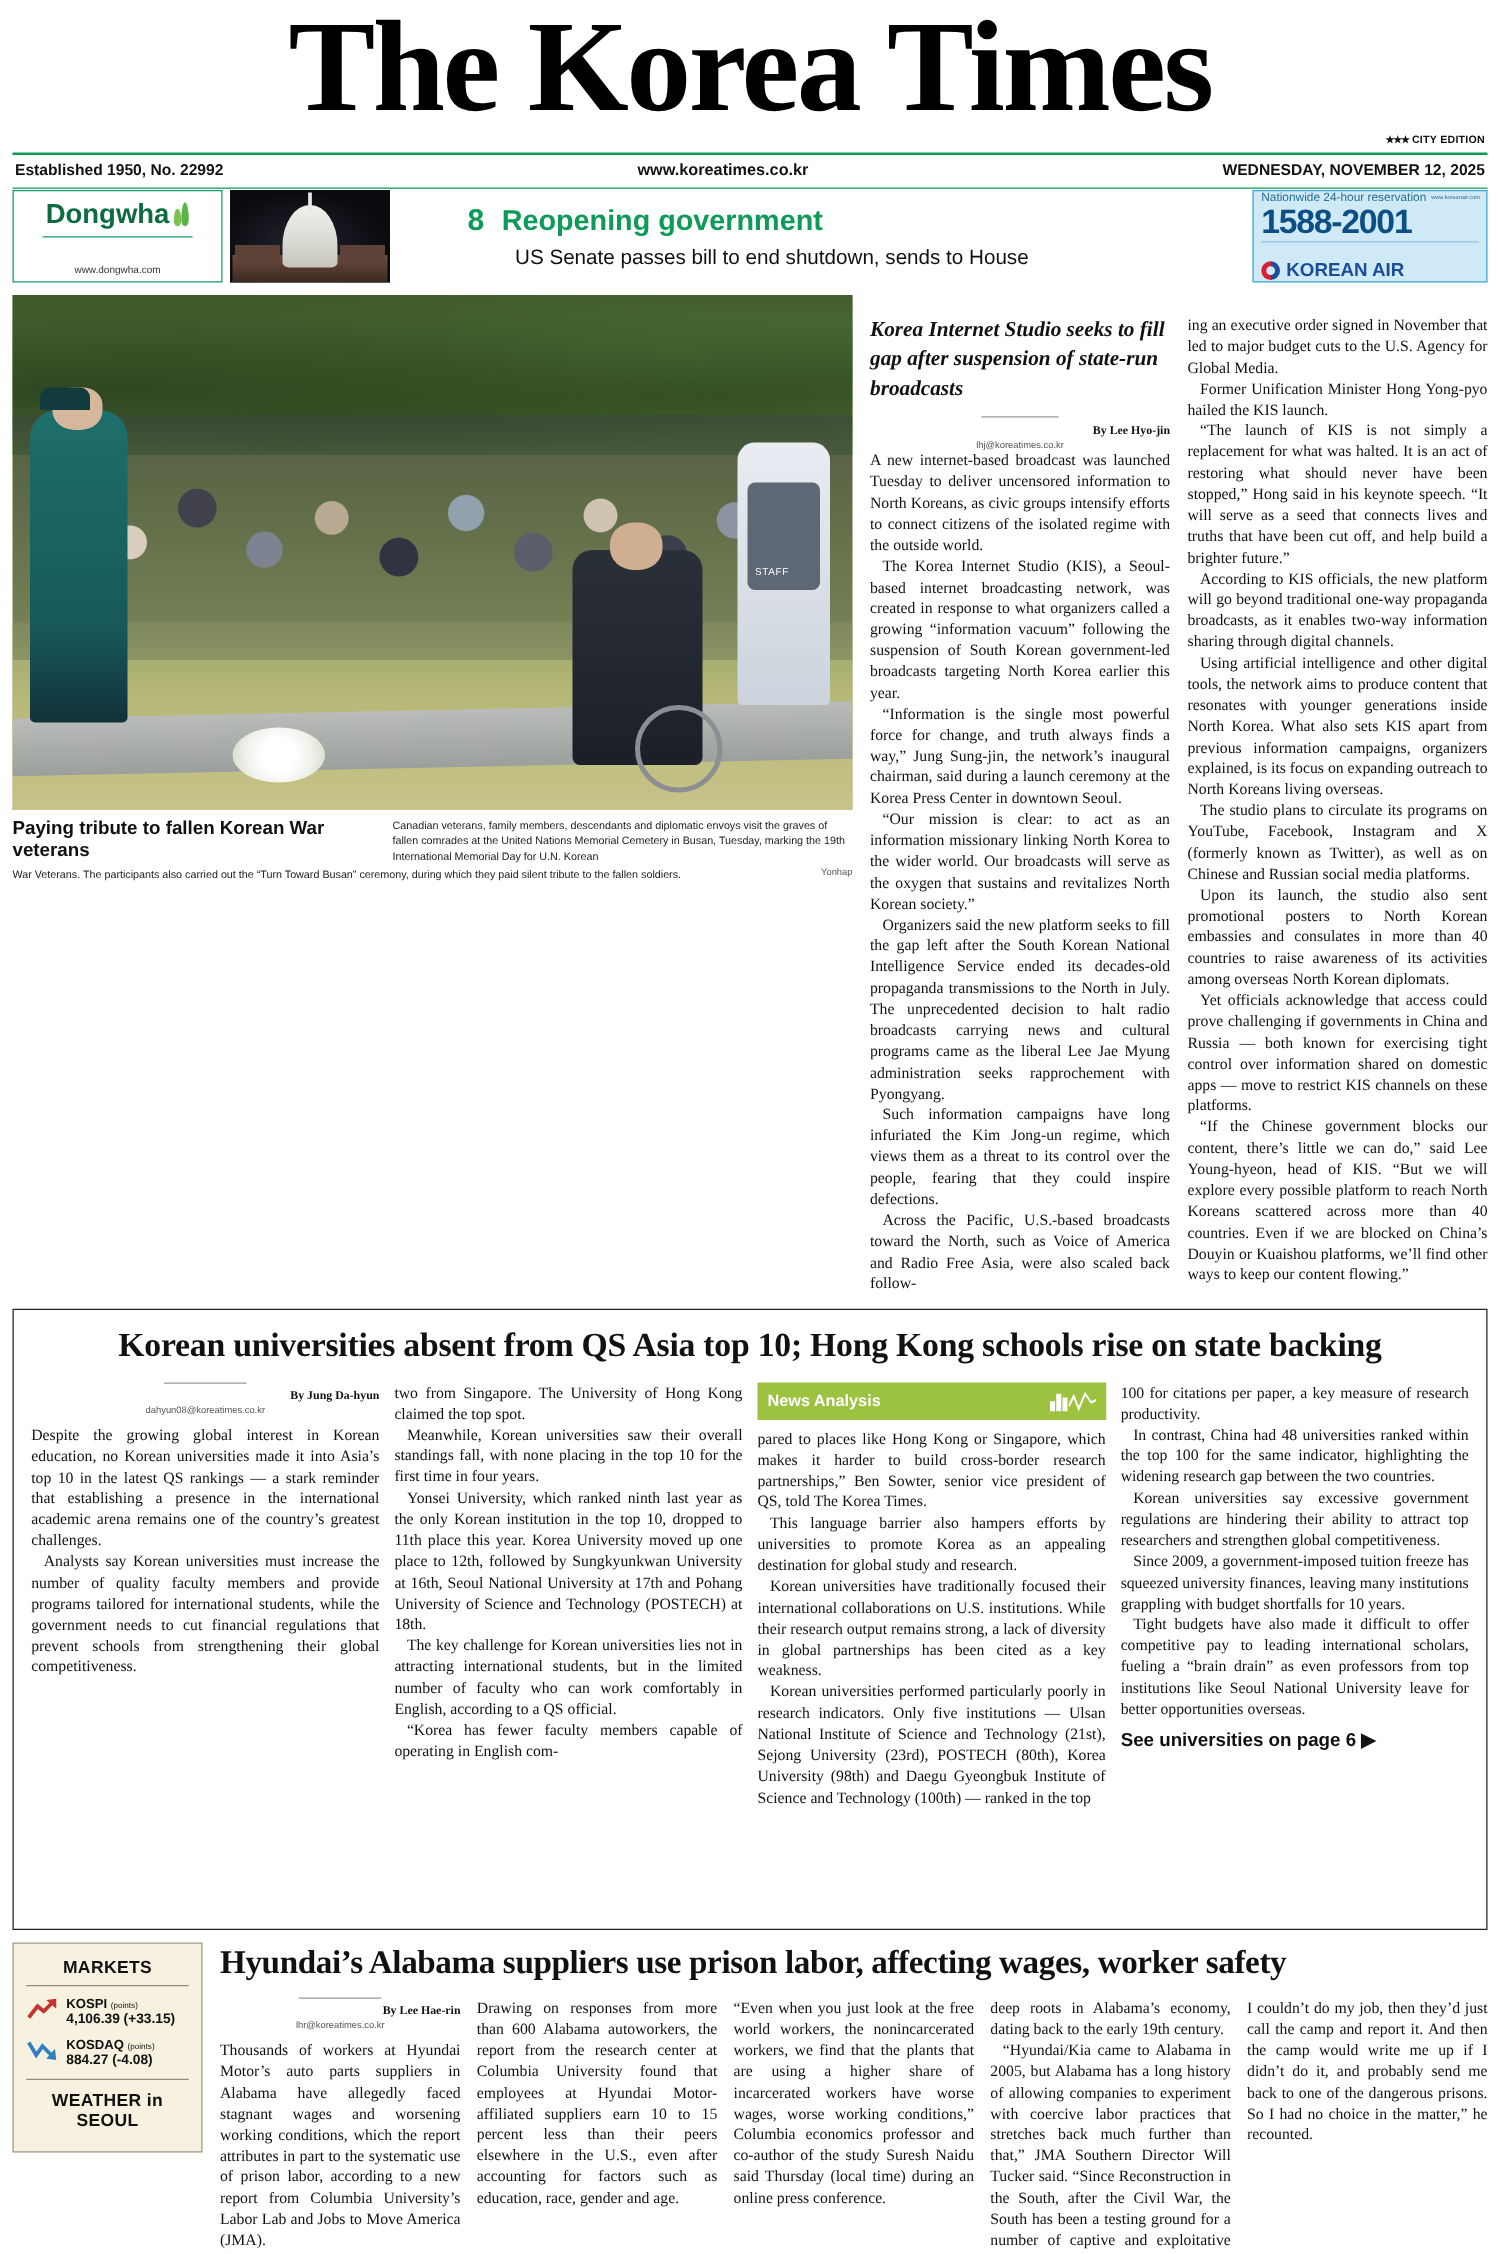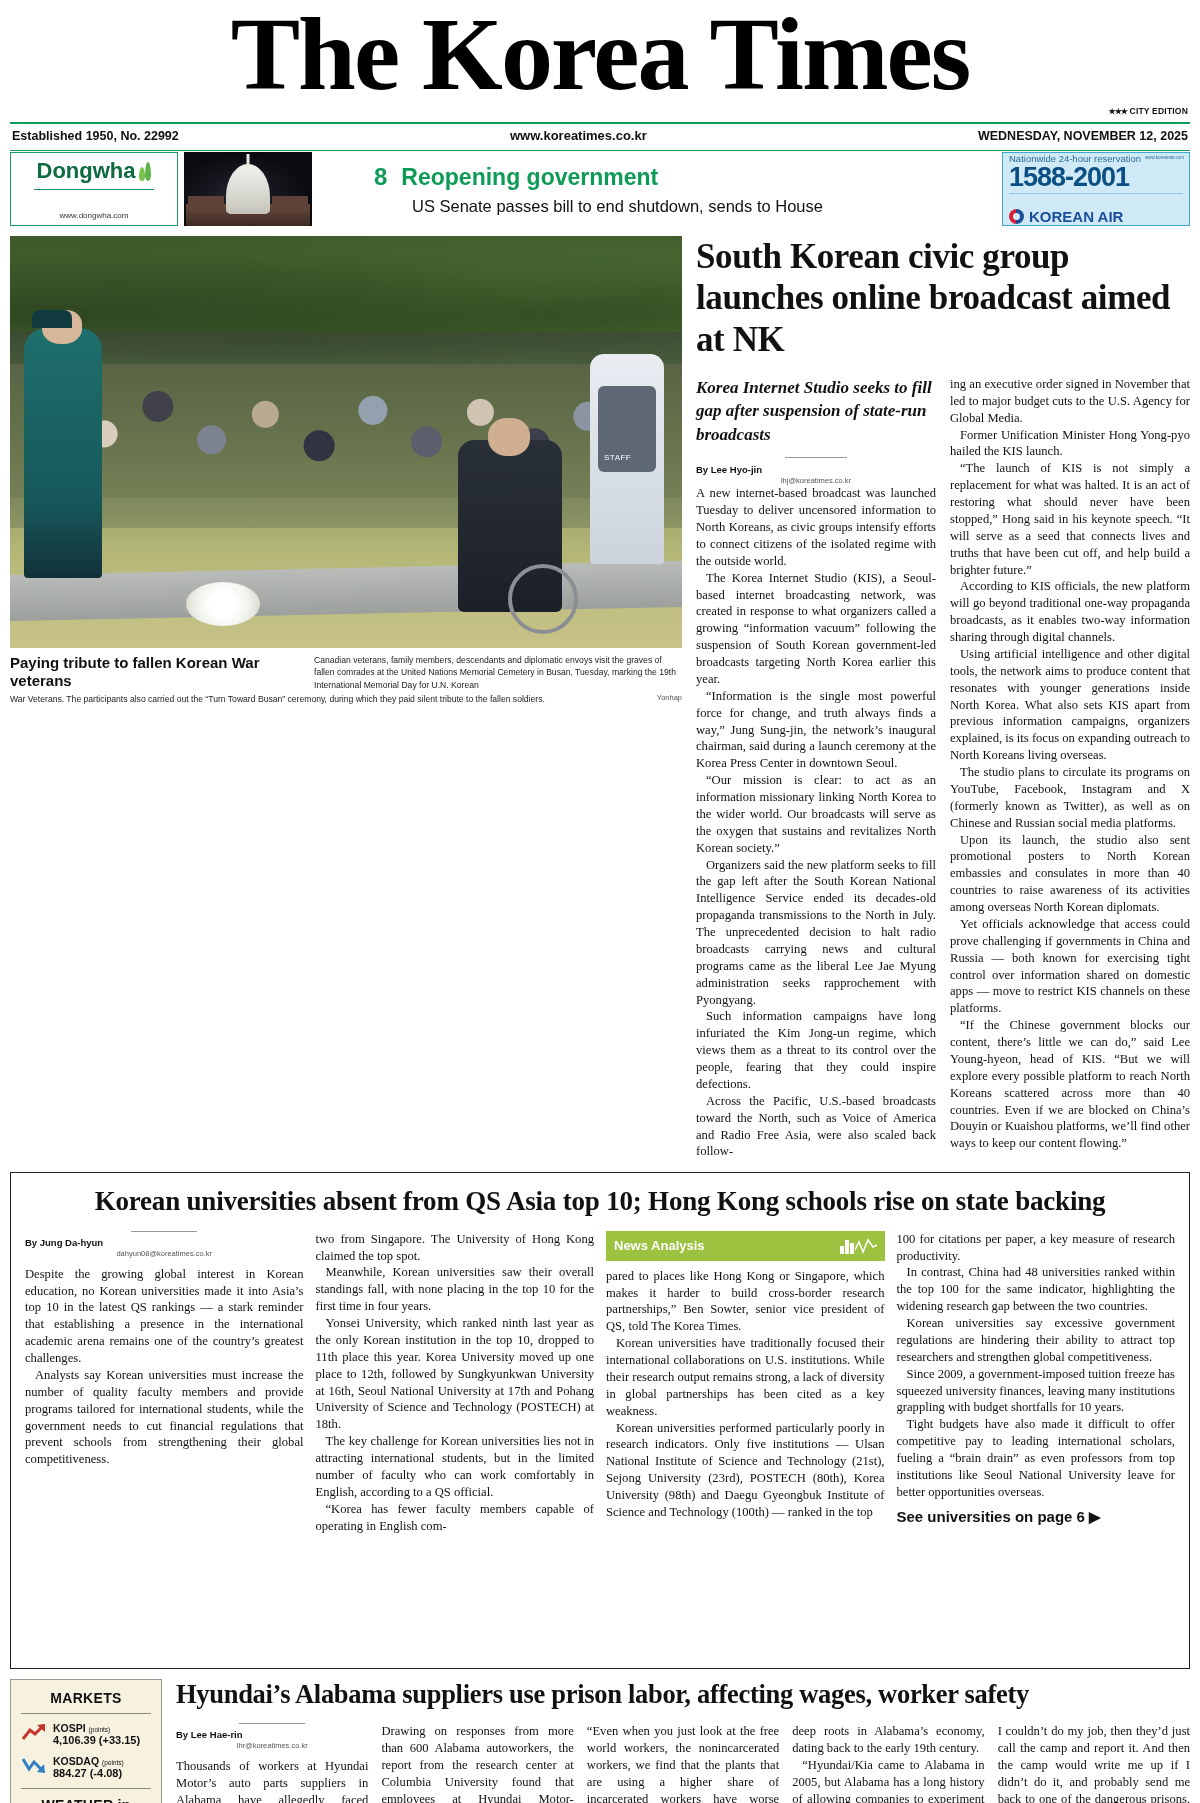--- a/index.html
+++ b/index.html
@@ -228,22 +228,22 @@
   }
   .lead-body { display: flex; gap: 14px; margin-top: 16px; }
   .lead-col { flex: 1; }
   .deck {
     font-family: "Liberation Serif", serif;
     font-style: italic; font-weight: 700; font-size: 17px;
     line-height: 1.38;
   }
   .byline-rule { border-top: 1px solid #999; width: 62px; margin: 11px auto 6px auto; }
   .byline {
-    font-family: Liberation Sans, sans-serif;
-    font-size: 9.5px; font-weight: 700; text-align: left;
+    font-family: Liberation Serif, serif;
+    font-size: 9.5px; font-weight: 700; text-align: right;
   }
   .byline-mail {
     font-family: "Liberation Sans", sans-serif;
     font-size: 7.5px; color: #555; text-align: center; margin-top: 1px;
   }
   .artext {
     font-family: "Liberation Serif", serif;
     font-size: 12.6px; line-height: 1.34; text-align: justify;
     hyphens: auto; -webkit-hyphens: auto;
   }
@@ -393,21 +393,20 @@
         <div class="cap-head">Paying tribute to fallen Korean War veterans</div>
         <div class="cap-body">Canadian veterans, family members, descendants and diplomatic envoys visit the graves of fallen comrades at the United Nations Memorial Cemetery in Busan, Tuesday, marking the 19th International Memorial Day for U.N. Korean</div>
       </div>
       <div class="cap-tail">
         <span class="cap-credit">Yonhap</span>
         <span>War Veterans. The participants also carried out the “Turn Toward Busan” ceremony, during which they paid silent tribute to the fallen soldiers.</span>
       </div>
     </div>
 
     <div class="col-lead">
-      <div class="lead-headline">South Korean civic group launches online broadcast aimed at NK</div>
       <div class="lead-body">
         <div class="lead-col">
           <div class="deck">Korea Internet Studio seeks to fill gap after suspension of state-run broadcasts</div>
           <div class="byline-rule"></div>
           <div class="byline">By Lee Hyo-jin</div>
           <div class="byline-mail">lhj@koreatimes.co.kr</div>
           <div class="artext">
               <p class="noind">A new internet-based broadcast was launched Tuesday to deliver uncensored information to North Koreans, as civic groups intensify efforts to connect citizens of the isolated regime with the outside world.</p>
               <p>The Korea Internet Studio (KIS), a Seoul-based internet broadcasting network, was created in response to what organizers called a growing “information vacuum” following the suspension of South Korean government-led broadcasts targeting North Korea earlier this year.</p>
               <p>“Information is the single most powerful force for change, and truth always finds a way,” Jung Sung-jin, the network’s inaugural chairman, said during a launch ceremony at the Korea Press Center in downtown Seoul.</p>
@@ -462,20 +461,21 @@
             <i class="b1"></i>
               <i class="b2"></i>
               <i class="b3"></i>
             <svg width="22" height="16" viewBox="0 0 22 16">
               <polyline points="0,12 4,4 8,14 13,2 18,9 22,7" fill="none" stroke="#fff" stroke-width="1.6"></polyline>
             </svg>
           </span>
         </div>
         <div class="artext">
             <p class="noind">pared to places like Hong Kong or Singapore, which makes it harder to build cross-border research partnerships,” Ben Sowter, senior vice president of QS, told The Korea Times.</p>
+            <p>This language barrier also hampers efforts by universities to promote Korea as an appealing destination for global study and research.</p>
             <p>Korean universities have traditionally focused their international collaborations on U.S. institutions. While their research output remains strong, a lack of diversity in global partnerships has been cited as a key weakness.</p>
             <p>Korean universities performed particularly poorly in research indicators. Only five institutions — Ulsan National Institute of Science and Technology (21st), Sejong University (23rd), POSTECH (80th), Korea University (98th) and Daegu Gyeongbuk Institute of Science and Technology (100th) — ranked in the top</p>
           </div>
       </div>
       <div class="qs-col">
         <div class="artext">
             <p class="noind">100 for citations per paper, a key measure of research productivity.</p>
             <p>In contrast, China had 48 universities ranked within the top 100 for the same indicator, highlighting the widening research gap between the two countries.</p>
             <p>Korean universities say excessive government regulations are hindering their ability to attract top researchers and strengthen global competitiveness.</p>
             <p>Since 2009, a government-imposed tuition freeze has squeezed university finances, leaving many institutions grappling with budget shortfalls for 10 years.</p>

